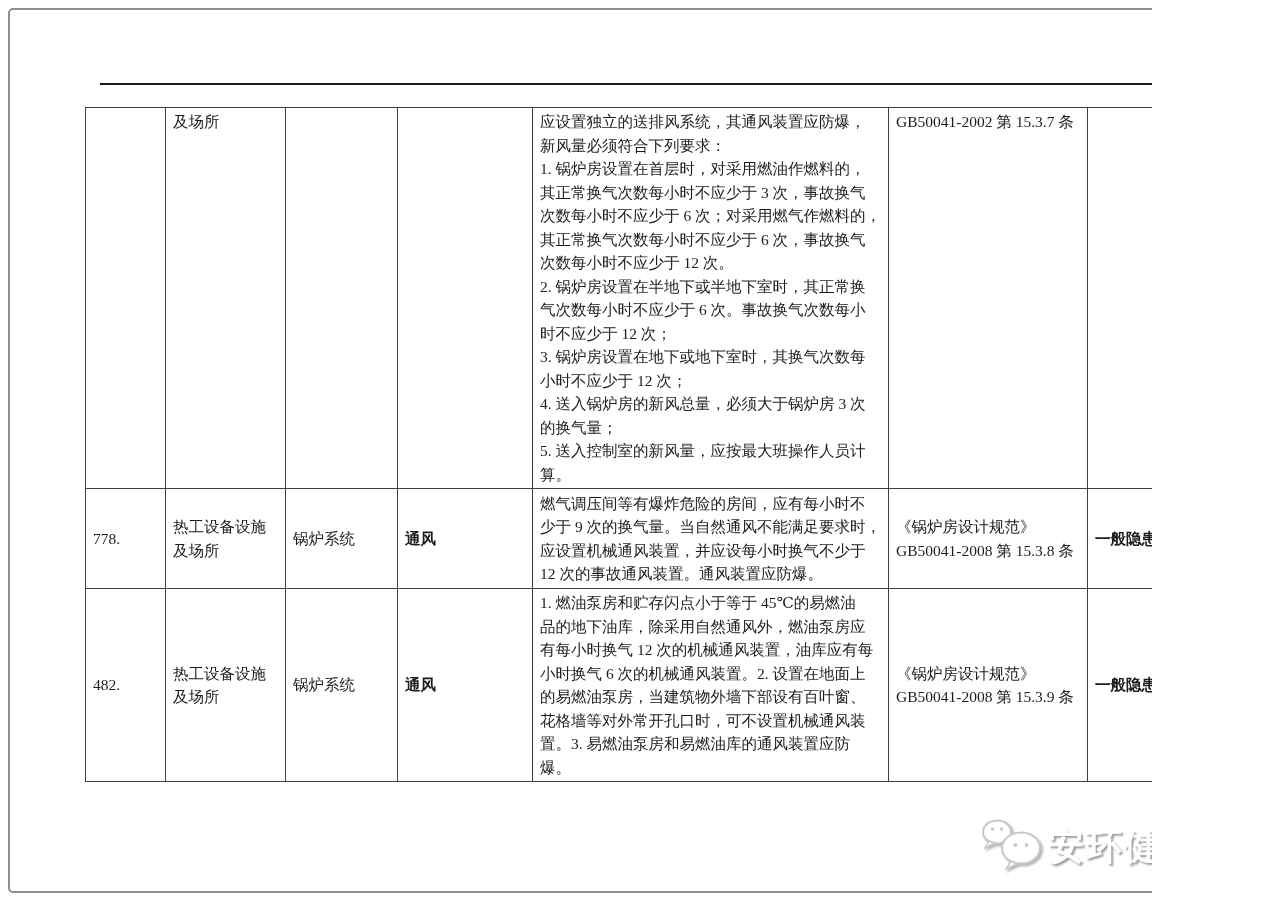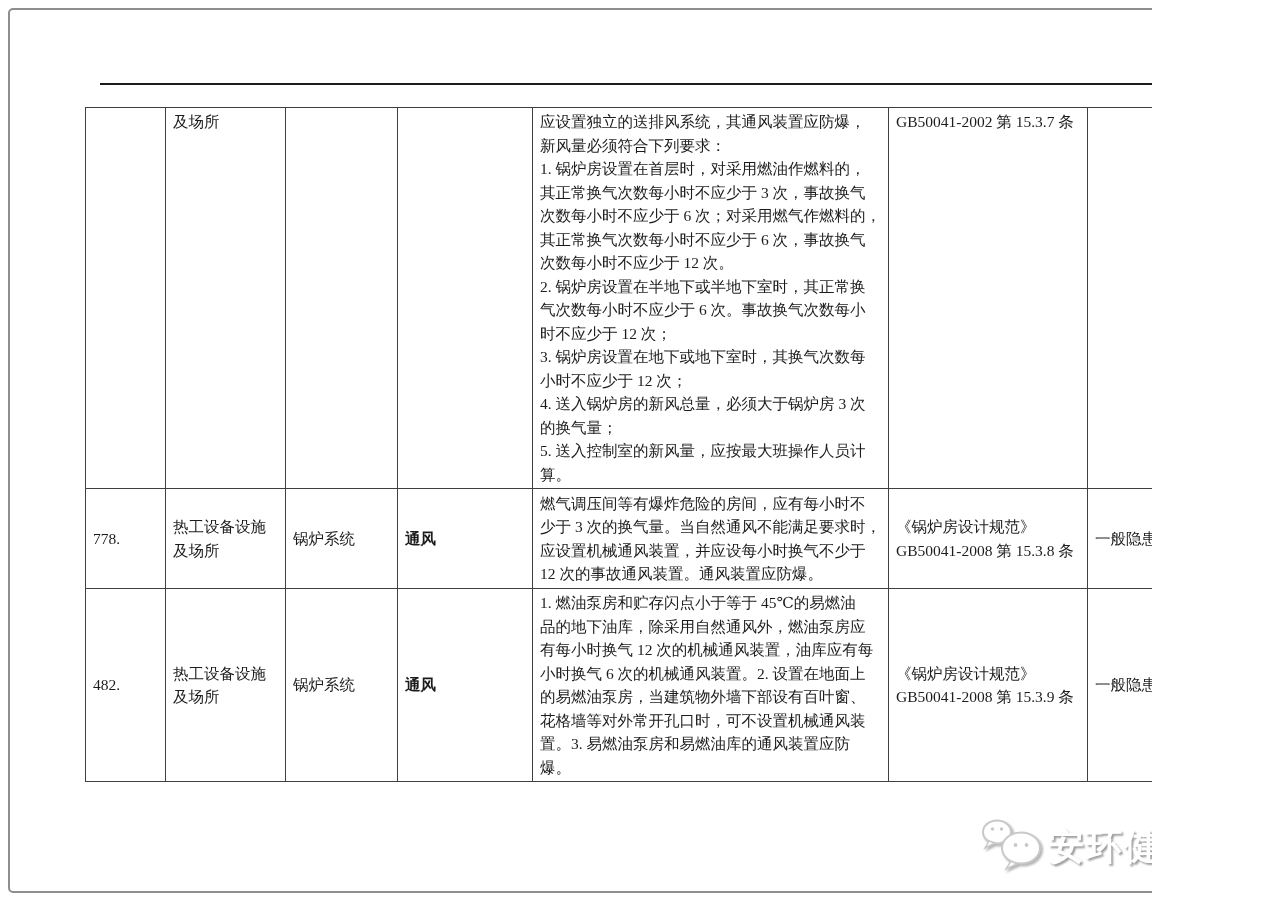--- a/index.html
+++ b/index.html
@@ -54,21 +54,21 @@
     overflow: hidden;
     box-sizing: border-box;
   }
   tr.cont-row td { vertical-align: top; }
   td.c-id     { text-align: left; }
   td.c-cat    { padding-left: 10px; }
   td.c-sys    { padding-left: 9px; font-family: Liberation Serif, serif; }
   td.c-item   { padding-left: 10px; font-weight: bold; }
   td.c-req    { padding: 1px 6px 1px 7px; }
   td.c-ref    { padding-left: 7px; }
-  td.c-status { padding-left: 9px; }
+  td.c-status { padding-left: 9px; font-weight: bold; }
   .watermark {
     position: absolute;
     left: 980px;
     top: 818px;
     display: flex;
     align-items: center;
     gap: 4px;
   }
   .watermark .wm-text {
     font-family: "Liberation Sans", "DejaVu Sans", sans-serif;
@@ -125,21 +125,21 @@
       <td class="c-ref">GB50041-2002 第 15.3.7 条</td>
       <td class="c-status"></td>
     </tr>
     <tr style="height:100px">
       <td class="c-id">778.</td>
       <td class="c-cat">热工设备设施
 及场所</td>
       <td class="c-sys">锅炉系统</td>
       <td class="c-item">通风</td>
       <td class="c-req">燃气调压间等有爆炸危险的房间，应有每小时不
-少于 3 次的换气量。当自然通风不能满足要求时，
+少于 9 次的换气量。当自然通风不能满足要求时，
 应设置机械通风装置，并应设每小时换气不少于
 12 次的事故通风装置。通风装置应防爆。</td>
       <td class="c-ref">《锅炉房设计规范》
 GB50041-2008 第 15.3.8 条</td>
       <td class="c-status">一般隐患</td>
     </tr>
     <tr style="height:186px">
       <td class="c-id">482.</td>
       <td class="c-cat">热工设备设施
 及场所</td>

